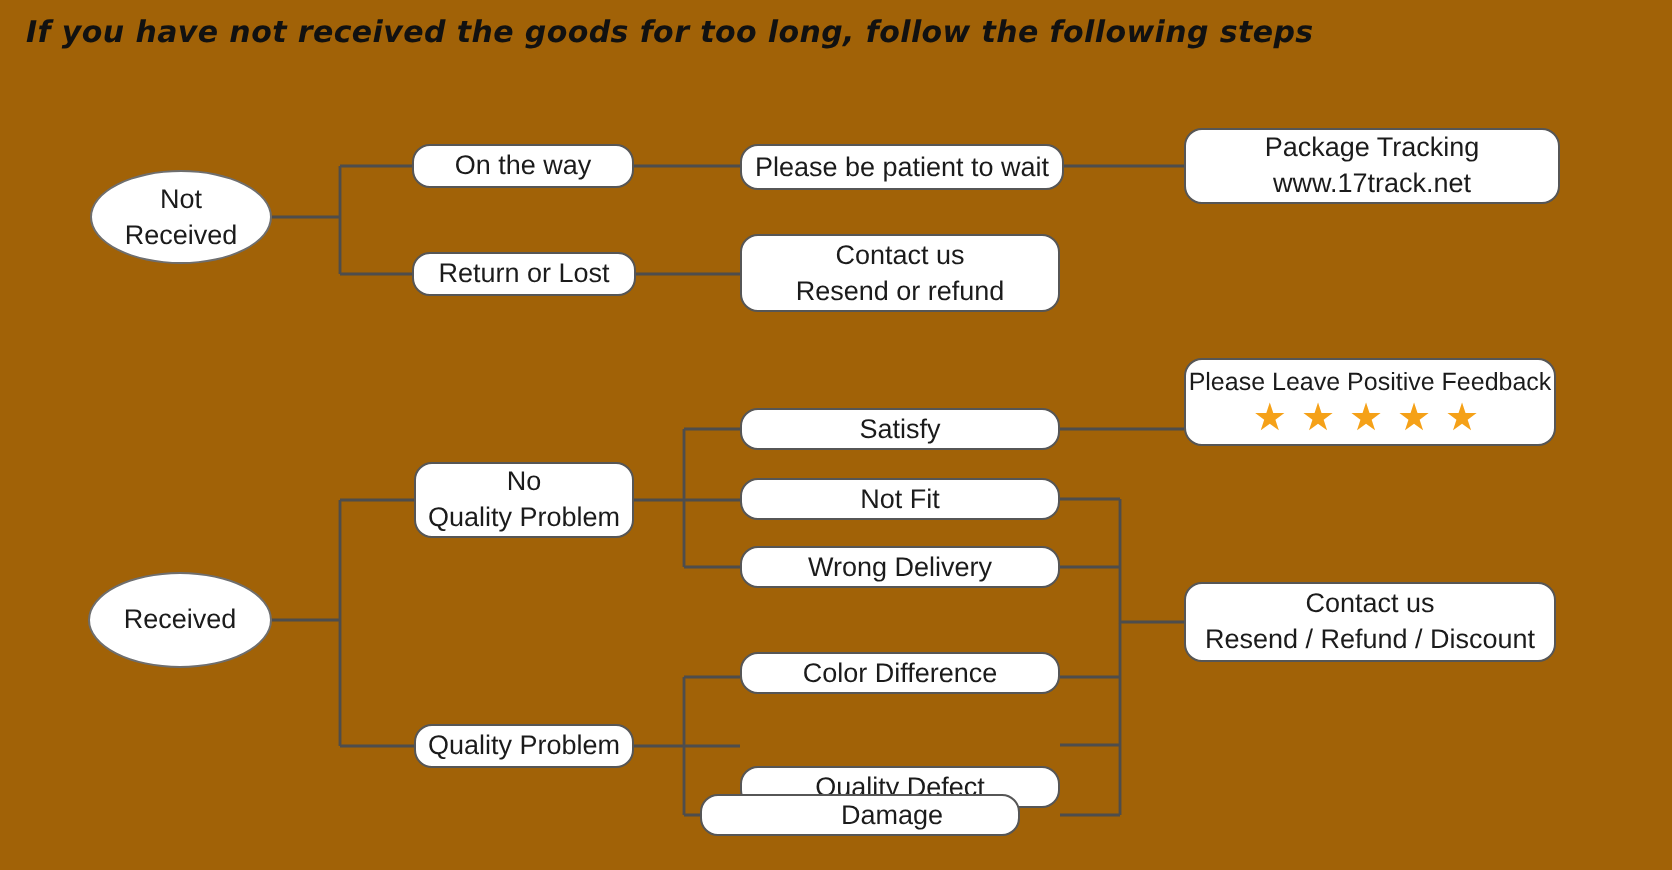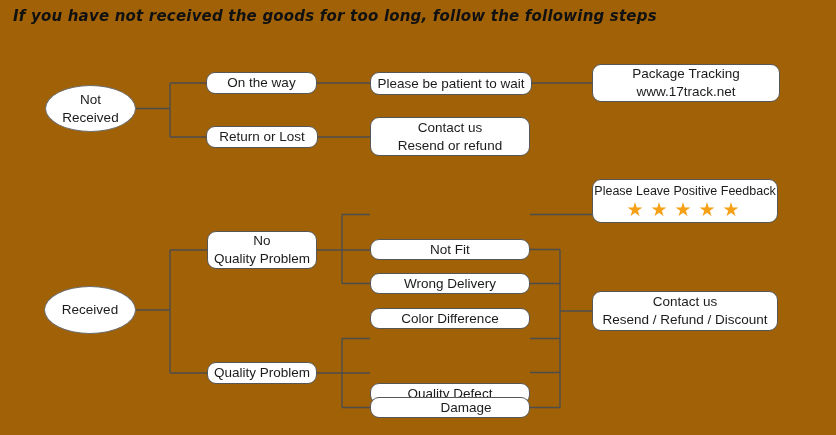--- a/index.html
+++ b/index.html
@@ -93,30 +93,31 @@
   <div class="node box" style="left:370px; top:117px; width:160px; height:39px;">Contact us
 Resend or refund</div>
 
   <div class="node ellipse" style="left:44px; top:286px; width:92px; height:48px;">Received</div>
 
   <div class="node box" style="left:207px; top:231px; width:110px; height:38px;">No
 Quality Problem</div>
 
   <div class="node box" style="left:207px; top:362px; width:110px; height:22px;">Quality Problem</div>
 
+  <div class="node box small" style="left:370px; top:204px; width:160px; height:21px;">Satisfy</div>
 
   <div class="node box small" style="left:370px; top:273px; width:160px; height:21px;">Wrong Delivery</div>
 
   <div class="node box small" style="left:370px; top:239px; width:160px; height:21px;">Not Fit</div>
 
-  <div class="node box small" style="left:370px; top:308px; width:160px; height:21px;">Color Difference</div>
+  <div class="node box small" style="left:370px; top:326px; width:160px; height:21px;">Color Difference</div>
 
   <div class="node box small" style="left:370px; top:358px; width:160px; height:21px;margin-top:25px;">Quality Defect</div>
 
-  <div class="node box small" style="left:370px; top:397px; width:160px; height:21px;padding-left:32px;">Damage</div>
+  <div class="node box small" style="left:350px; top:397px; width:160px; height:21px;padding-left:32px;">Damage</div>
 
   <div class="node box" style="left:592px; top:179px; width:186px; height:44px;">
     <div class="feedback-label">Please Leave Positive Feedback</div>
     <div class="stars">★★★★★</div>
   </div>
 
   <div class="node box" style="left:592px; top:291px; width:186px; height:40px;">Contact us
 Resend / Refund / Discount</div>
 
 </div>

